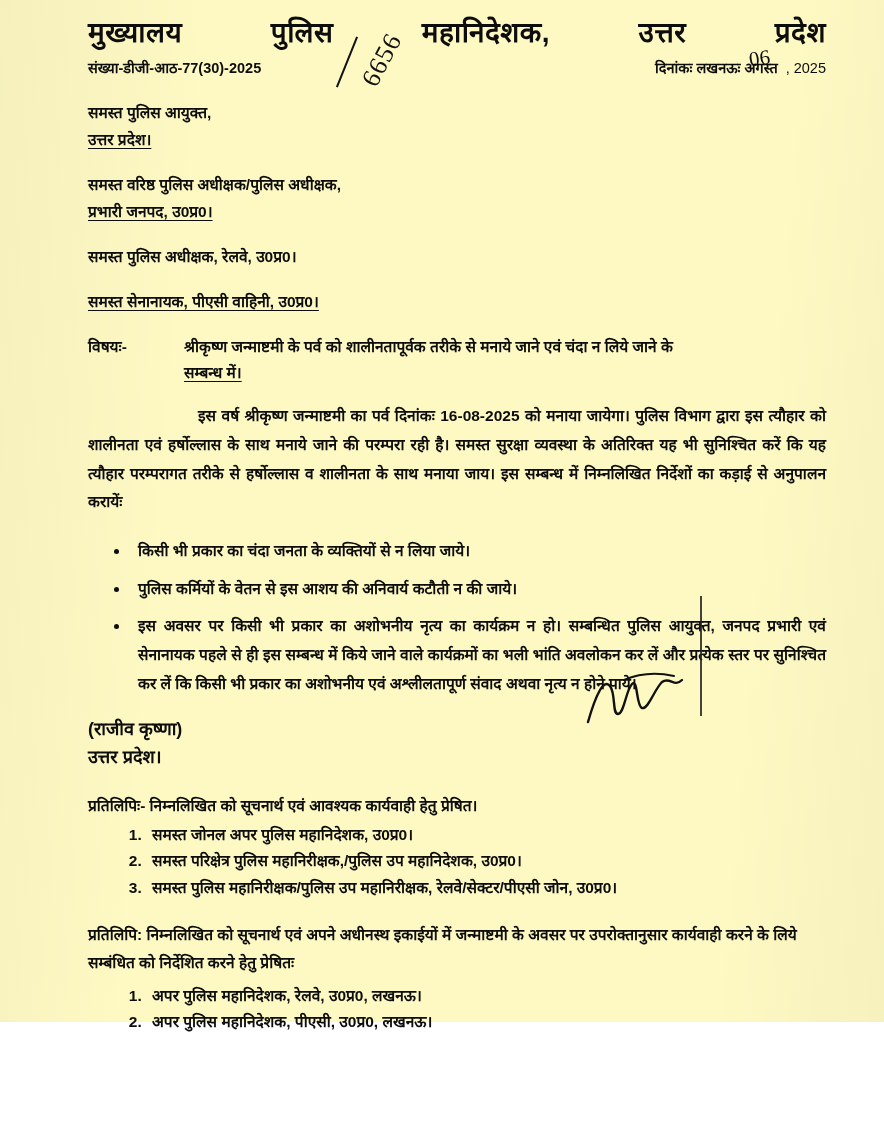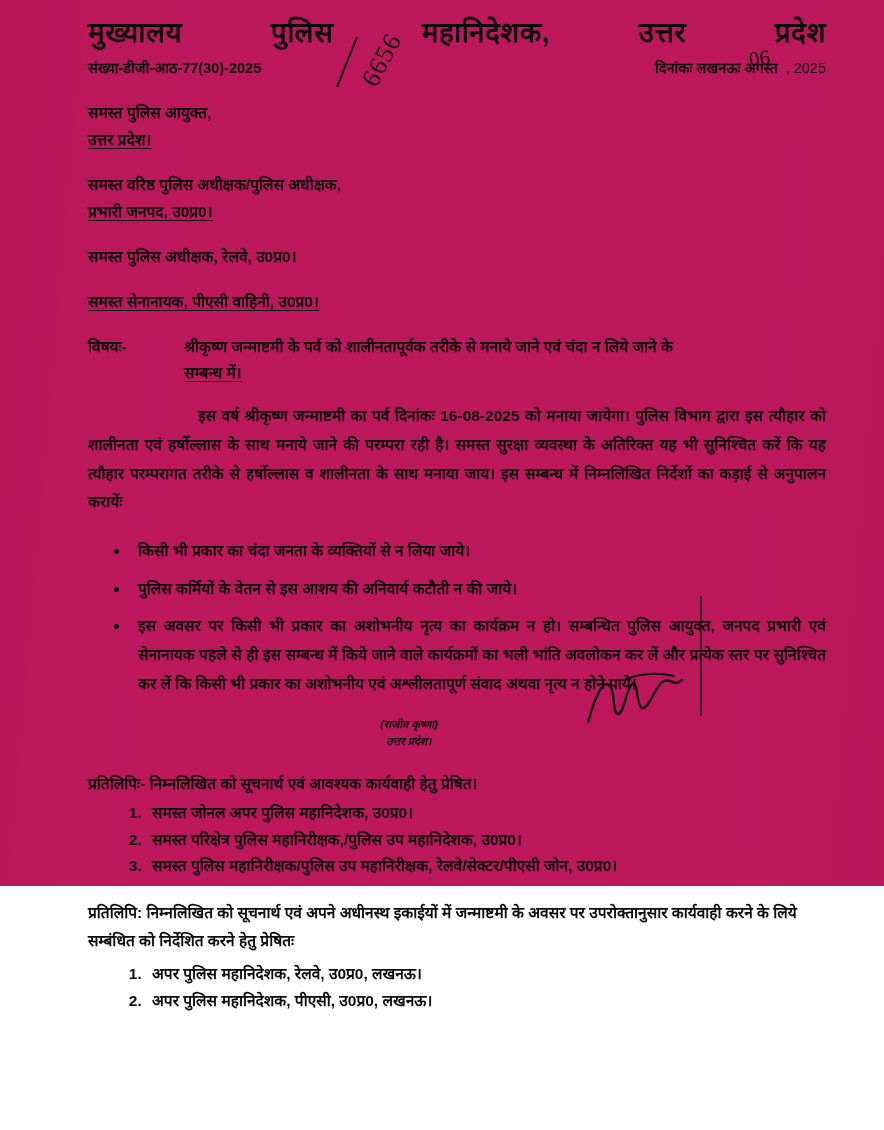--- a/index.html
+++ b/index.html
@@ -10,22 +10,22 @@
   body {
     width: 884px;
     height: 1130px;
     font-family: "Liberation Sans", sans-serif;
     color: #0d0d0d;
     overflow: hidden;
   }
   .page {
     position: relative;
     width: 884px;
-    height: 886px;
-    background: #be185d;
+    height: 1022px;
+    background: #fef9c3;
     box-sizing: border-box;
     padding: 18px 58px 10px 88px;
   }
   
   .page::before {
     content: "";
     position: absolute;
     inset: 0;
     pointer-events: none;
     background:
@@ -131,26 +131,25 @@
     line-height: 1.85;
   }
   ul.points li {
     margin-bottom: 9px;
     text-align: justify;
     padding-left: 8px;
   }
   .sign-block {
     position: relative;
     margin-top: 18px;
-    text-align: center;
+    text-align: left;
     padding-right: 96px;
-    font-size: 11px;
+    font-size: 18px;
     font-weight: bold;
     line-height: 1.55;
-    font-style: italic;
   }
   .sign-scribble {
     position: absolute;
     right: 128px;
     top: -46px;
     width: 120px;
     height: 60px;
   }
   .copy-head {
     margin-top: 22px;

